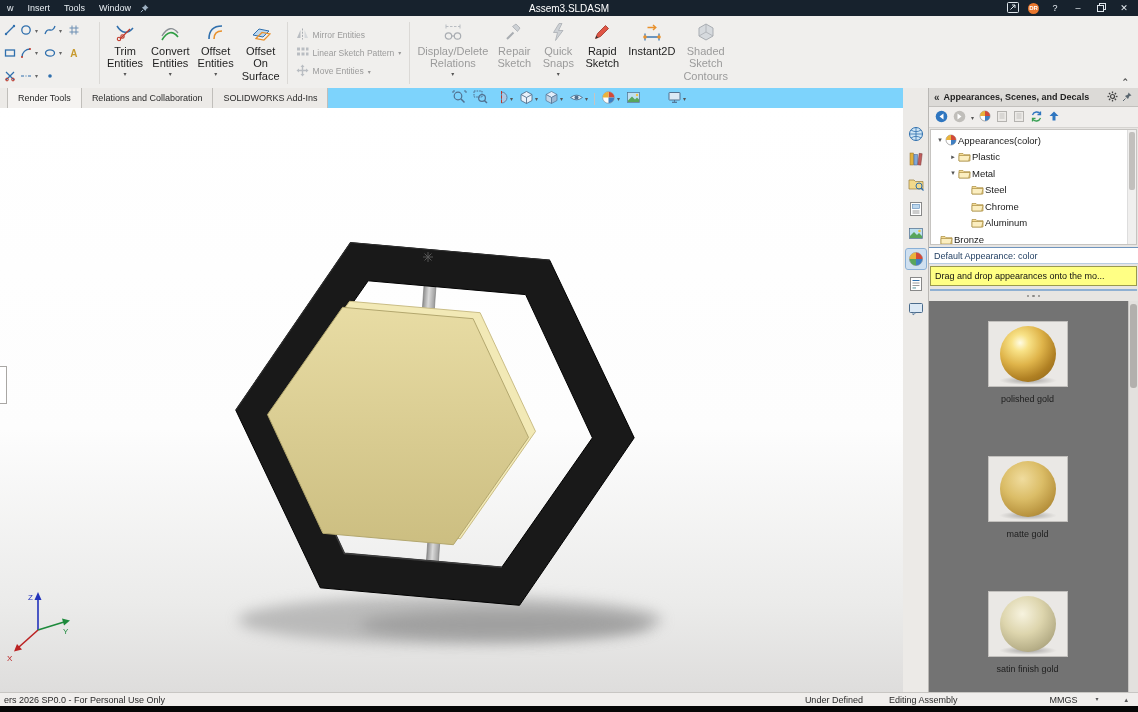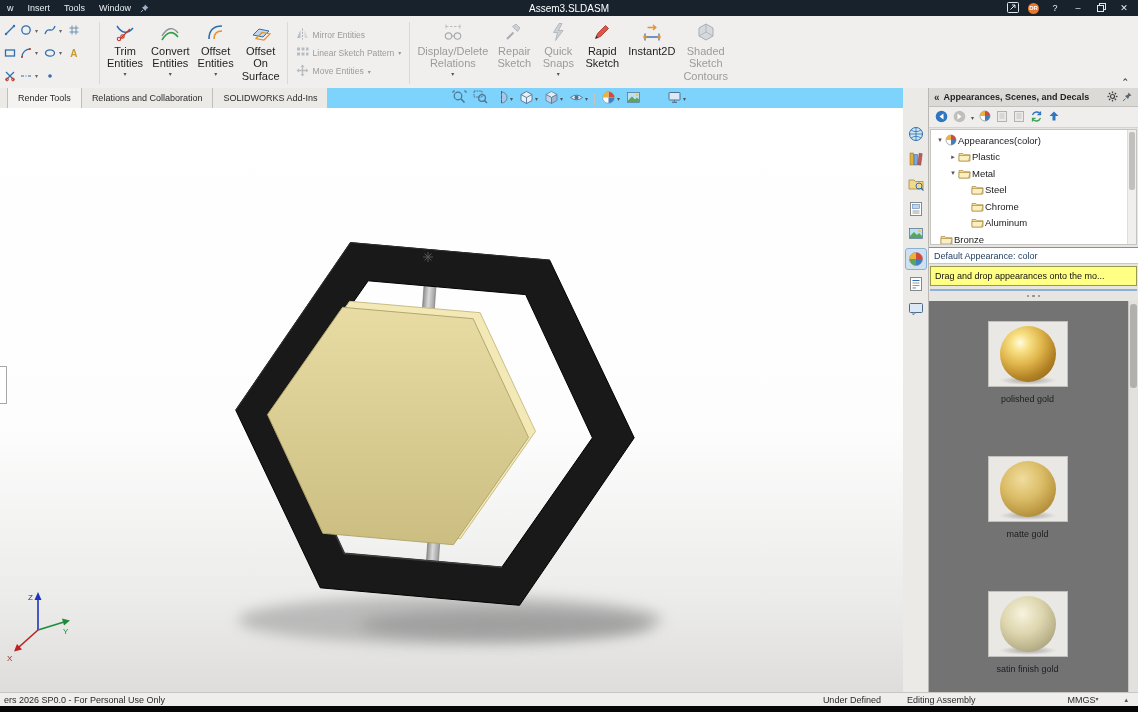--- a/index.html
+++ b/index.html
@@ -100,21 +100,21 @@
   .swatch-label{margin-top:7px;font-size:9px;color:#1e1e1e;}
   .tp-scrollbar{position:absolute;right:0;top:0;bottom:0;width:9px;background:#e3e1de;border-left:1px solid #c8c6c3;}
   .tp-thumb{position:absolute;left:1px;top:3px;width:7px;height:84px;background:#b2b0ad;border-radius:3px;}
 
   
   .statusbar{position:absolute;left:0;top:692px;right:0;height:14px;background:#f0eeec;border-top:1px solid #c8c6c3;
              display:flex;align-items:center;font-size:9px;color:#2a2a2a;padding:0 4px;box-sizing:border-box;}
   .sb-right{margin-left:auto;display:flex;align-items:center;}
   .sb-status{padding-right:26px;}
   .sb-mode{padding-right:92px;}
-  .sb-units{display:flex;align-items:flex-start;gap:0;padding-right:26px;}
+  .sb-units{display:flex;align-items:flex-start;gap:18px;padding-right:26px;}
   .sb-caret{font-size:6px;color:#555;}
   .sb-expand{padding-right:6px;font-size:7px;color:#555;}
   .black-strip{position:absolute;left:0;top:706px;right:0;height:6px;background:#060606;}
 </style>
 </head>
 <body>
 
 <div class="app">
 
   <div class="titlebar">

